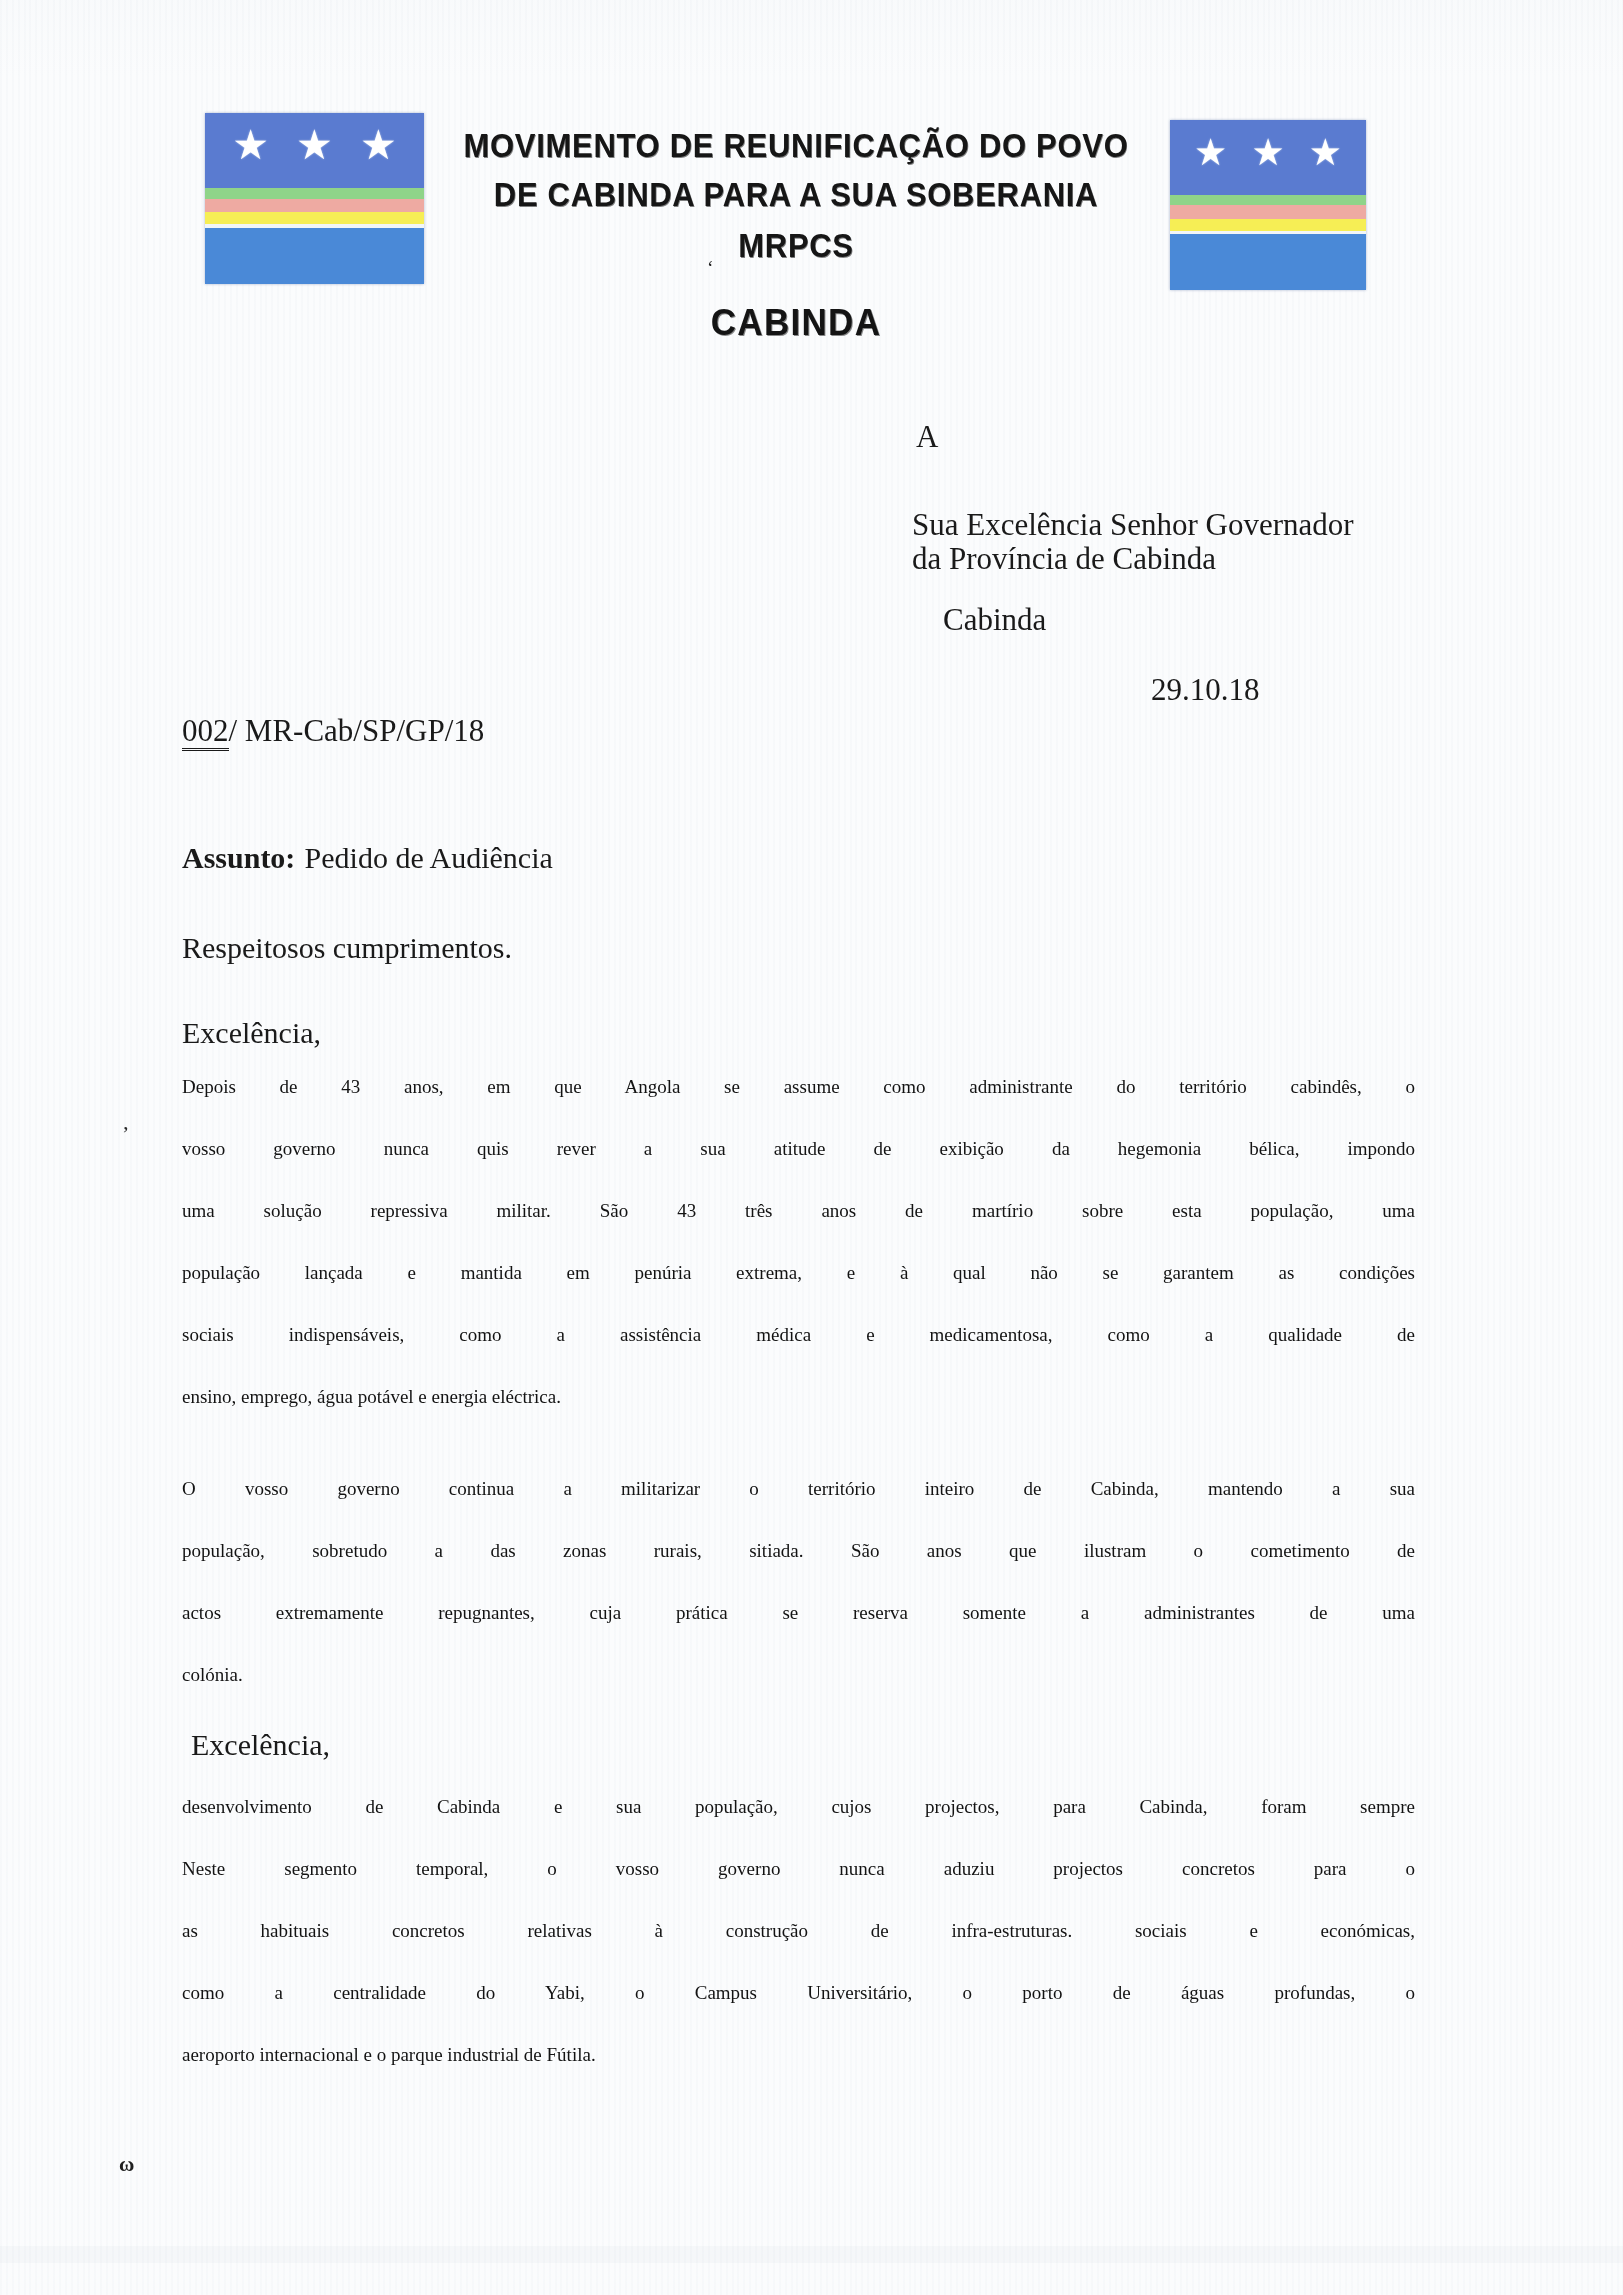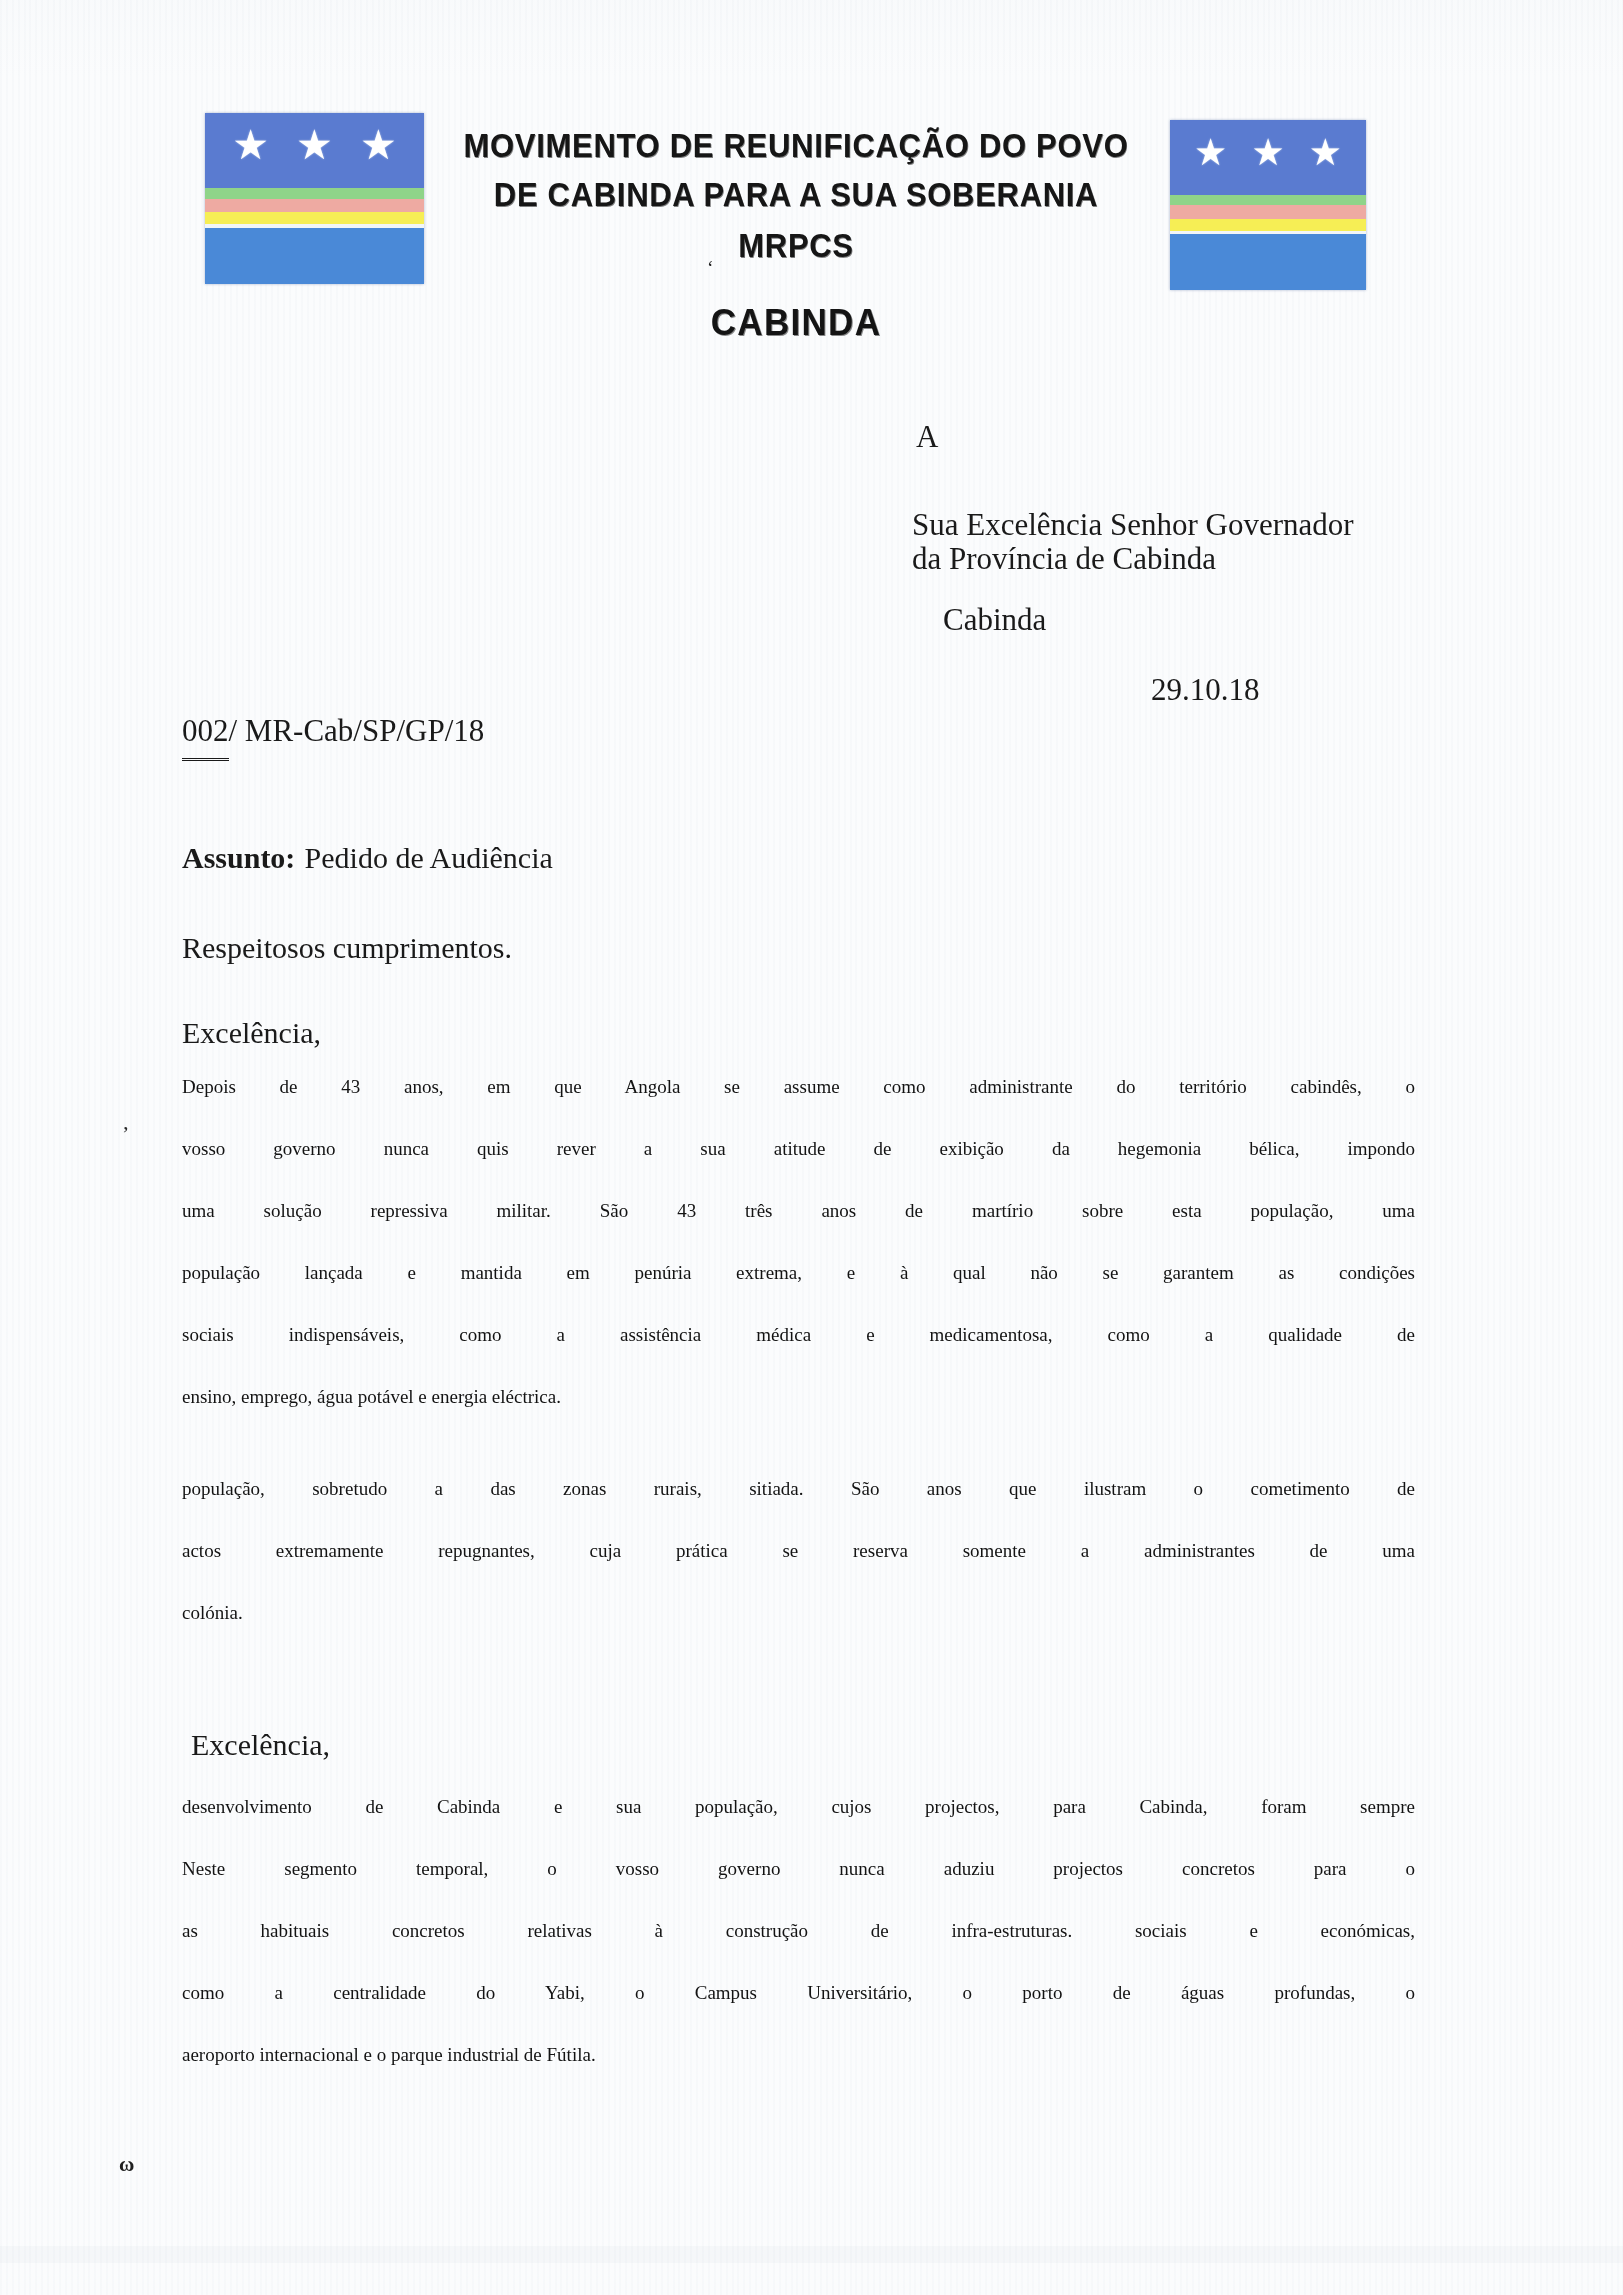--- a/index.html
+++ b/index.html
@@ -62,21 +62,21 @@
   
   .addr { font-size:31px; white-space:nowrap; }
   .addr-prefix { left:916px; top:419px; }
   .addr-l1 { left:912px; top:507px; }
   .addr-l2 { left:912px; top:541px;text-align:right; }
   .addr-l3 { left:943px; top:602px; }
   .addr-date { left:1151px; top:672px; font-size:31px; }
 
   
   .ref { left:182px; top:713px; font-size:31px; white-space:nowrap; }
-  .ref-number { border-bottom:3.9px double #1a1a1a; padding-bottom:10px; }
+  .ref-number { border-bottom:3.9px double #1a1a1a; padding-bottom:0; }
   .subject { left:182px; top:841px; font-size:30px; white-space:nowrap; }
   .subject-label { font-weight:700; margin-right:9.2px; }
   .greeting { left:182px; top:931px; font-size:30px; white-space:nowrap; }
   .salutation { font-size:30px; white-space:nowrap; }
   .salutation-1 { left:182px; top:1016px; }
   .salutation-2 { left:191px; top:1728px; }
 
   
   .para { position:absolute; left:182px; width:1233px; line-height:62px; font-size:19px; color:#131313; }
   .para-1 { top:1056px; }
@@ -149,20 +149,21 @@
 <div class="para para-1">
   <div class="jline">Depois de 43 anos, em que Angola se assume como administrante do território cabindês, o</div>
   <div class="jline">vosso governo nunca quis rever a sua atitude de exibição da hegemonia bélica, impondo</div>
   <div class="jline">uma solução repressiva militar. São 43 três anos de martírio sobre esta população, uma</div>
   <div class="jline">população lançada e mantida em penúria extrema, e à qual não se garantem as condições</div>
   <div class="jline">sociais indispensáveis, como a assistência médica e medicamentosa, como a qualidade de</div>
   <div class="lline">ensino, emprego, água potável e energia eléctrica.</div>
 </div>
 
 <div class="para para-2">
+  <div class="jline">O vosso governo continua a militarizar o território inteiro de Cabinda, mantendo a sua</div>
   <div class="jline">população, sobretudo a das zonas rurais, sitiada. São anos que ilustram o cometimento de</div>
   <div class="jline">actos extremamente repugnantes, cuja prática se reserva somente a administrantes de uma</div>
   <div class="lline">colónia.</div>
 </div>
 
 <div class="abs salutation salutation-2">Excelência,</div>
 
 <div class="para para-3">
   <div class="jline">desenvolvimento de Cabinda e sua população, cujos projectos, para Cabinda, foram sempre</div>
   <div class="jline">Neste segmento temporal, o vosso governo nunca aduziu projectos concretos para o</div>

